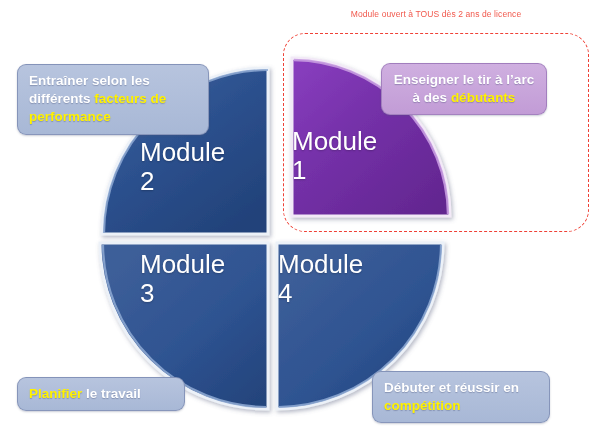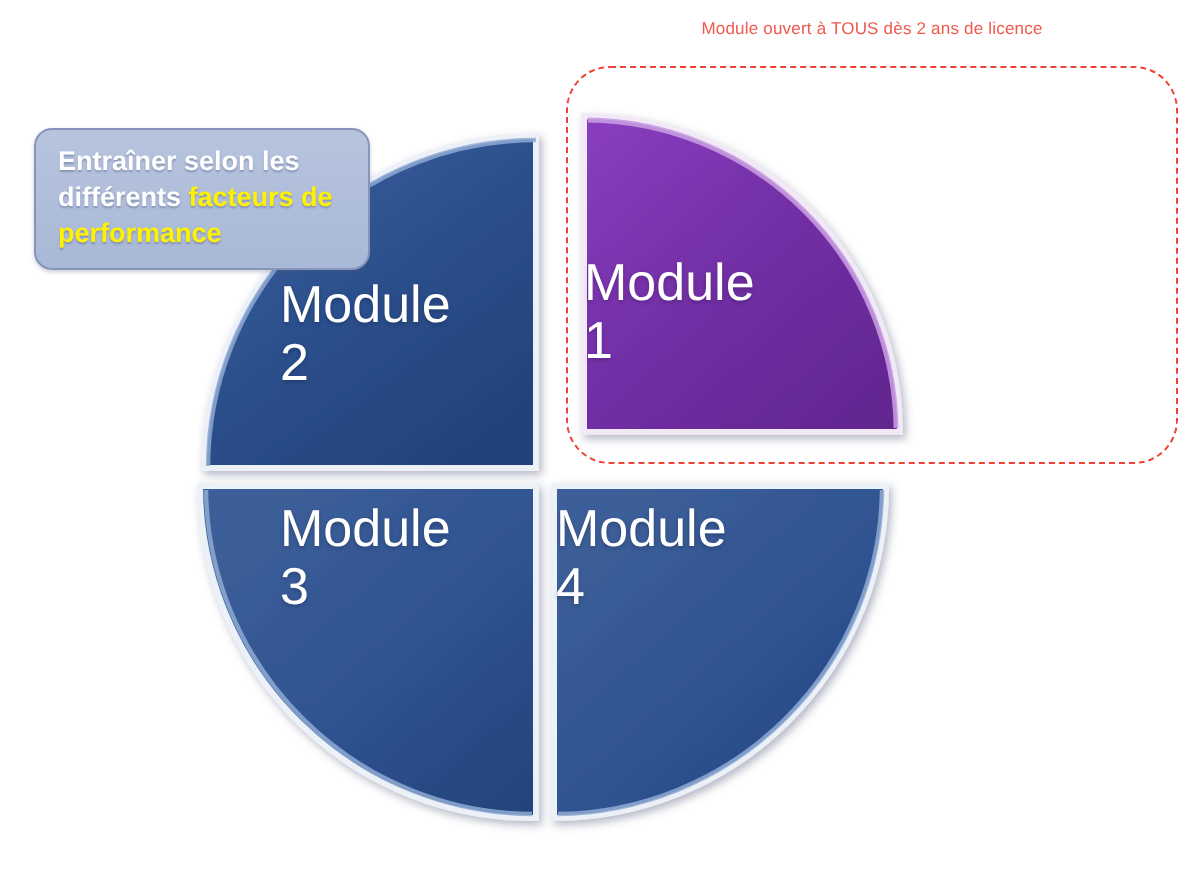--- a/index.html
+++ b/index.html
@@ -68,21 +68,21 @@
   .callout.blue{
     background:linear-gradient(180deg,#B7C4DE 0%,#A8B8D6 100%);
   }
   .callout.purple{
     background:linear-gradient(180deg,#CFAFE0 0%,#C29CD6 100%);
     border:1px solid rgba(150,115,180,.75);
     text-align:center;
   }
   .hl{color:#FFF200;}
 
-  #co-tl{left:17px;top:64px;width:168px;}
+  #co-tl{left:17px;top:64px;width:192px;}
   #co-tr{left:381px;top:63px;width:166px;}
   #co-bl{left:17px;top:377px;width:168px;}
   #co-br{left:372px;top:371px;width:178px;}
 </style>
 </head>
 <body>
 
 <div id="stage">
 
   <div class="dashed-region"></div>
@@ -150,16 +150,25 @@
 
   <div class="mod-label" id="lbl-m1">
     <span>Module</span><br>
     <span>1</span>
   </div>
 
   <div class="callout blue" id="co-tl">
     <span>Entraîner selon les différents </span><span class="hl">facteurs de performance</span>
   </div>
 
+  <div class="callout purple" id="co-tr">
+    <span>Enseigner le tir à l’arc à des </span><span class="hl">débutants</span>
+  </div>
 
+  <div class="callout blue" id="co-bl">
+    <span class="hl">Planifier</span><span> le travail</span>
+  </div>
 
+  <div class="callout blue" id="co-br">
+    <span>Débuter et réussir en </span><span class="hl">compétition</span>
+  </div>
 
 </div>
 
 </body></html>

